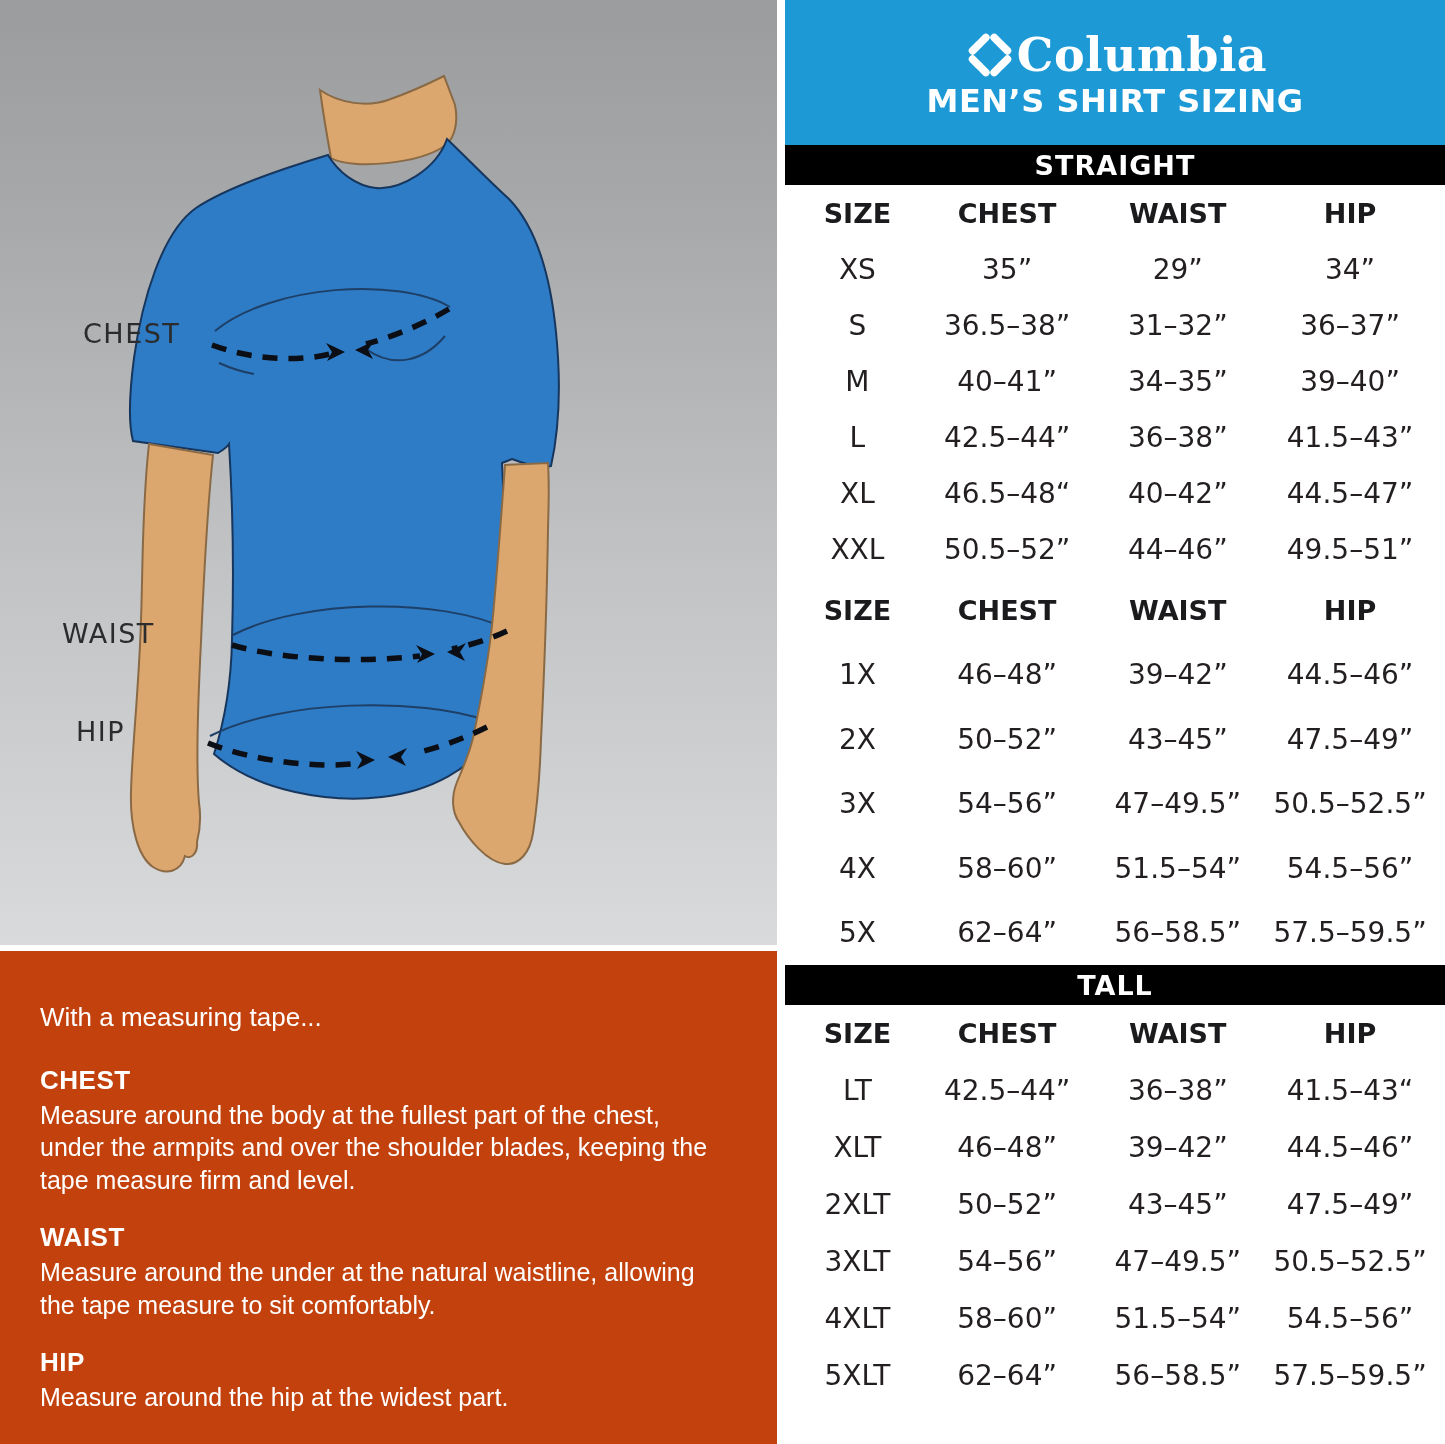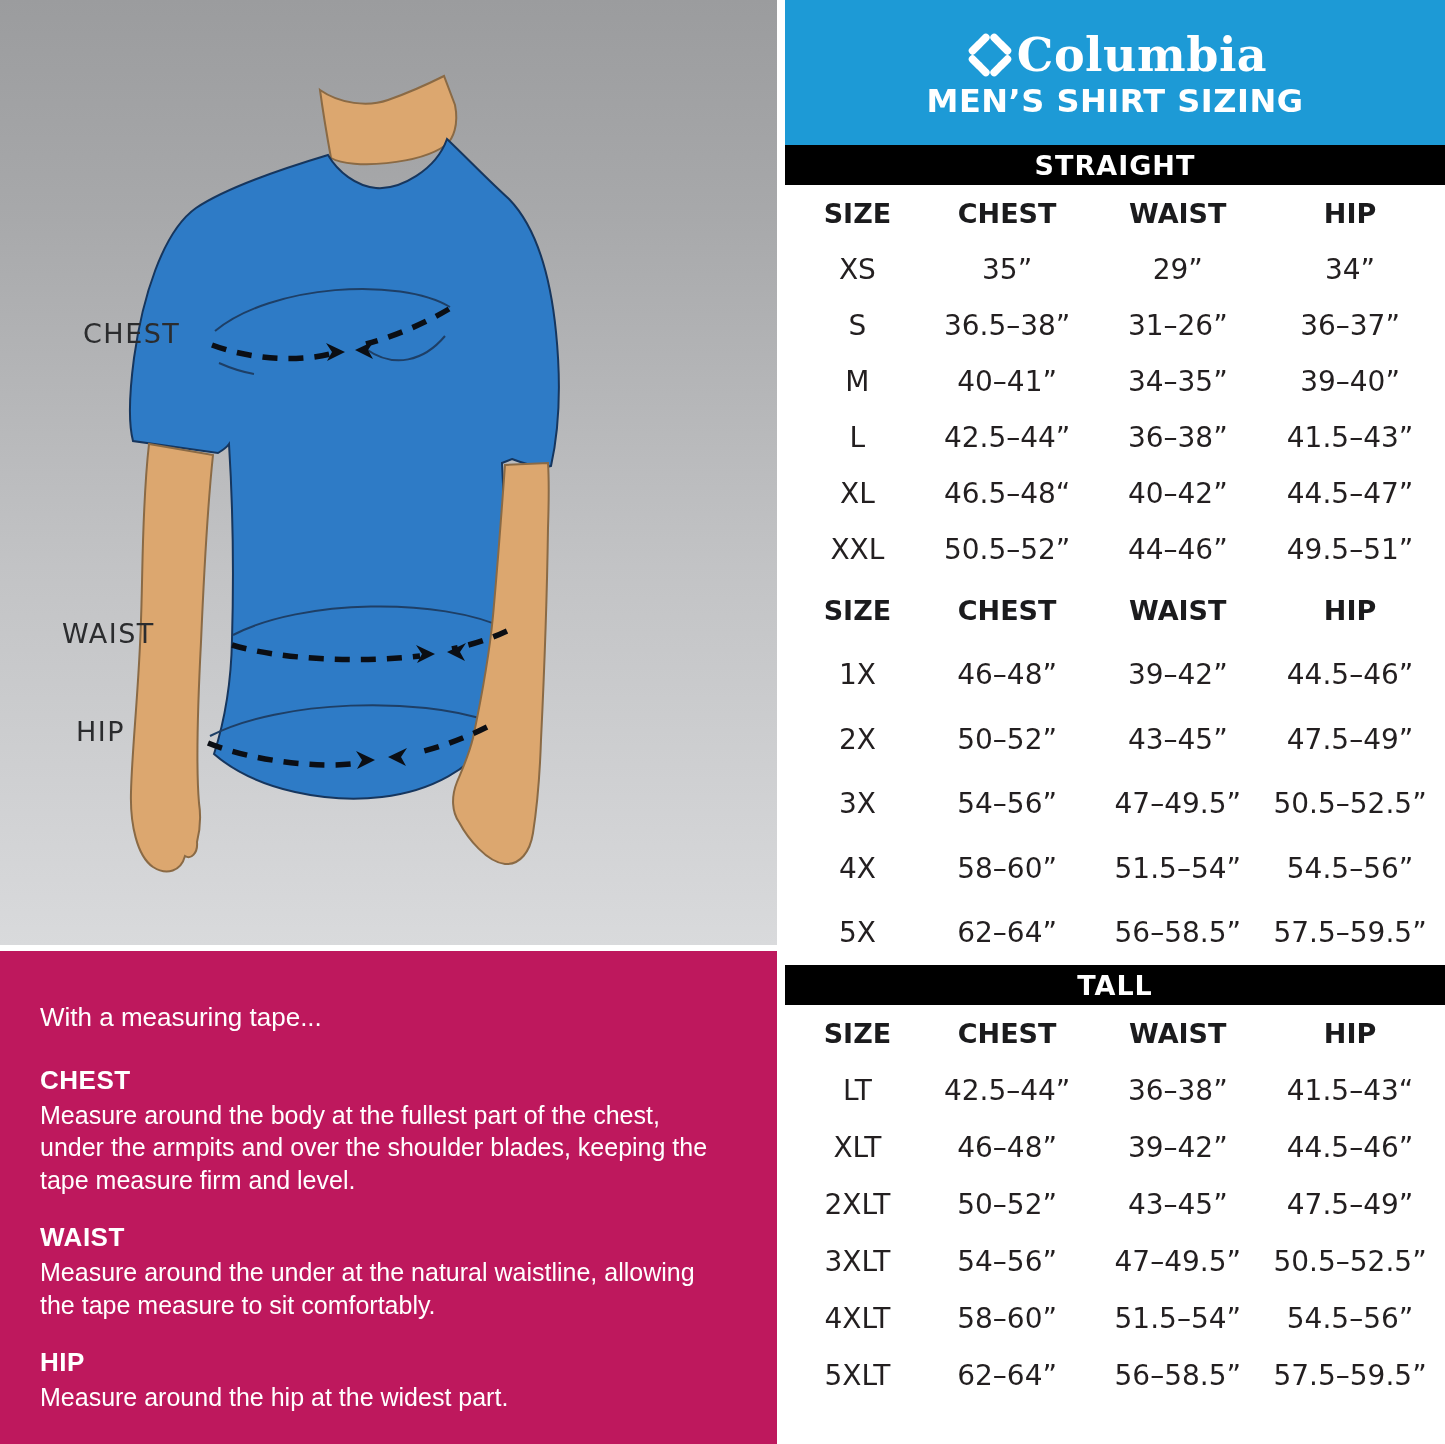--- a/index.html
+++ b/index.html
@@ -16,21 +16,21 @@
   .meas-label{
     position:absolute;font-family:"DejaVu Sans",sans-serif;font-weight:400;
     font-size:27px;letter-spacing:1.5px;color:#2b2c2e;
   }
   .lbl-chest{left:83px;top:318px;}
   .lbl-waist{left:62px;top:618px;}
   .lbl-hip{left:76px;top:716px;}
   
   .instr{
     position:absolute;left:0;top:951px;width:777px;height:493px;
-    background:#be185d;color:#ffffff;box-sizing:border-box;
+    background:#c2410c;color:#ffffff;box-sizing:border-box;
     padding:50px 68px 0 40px;
   }
   .instr .intro{font-size:26px;margin:0 0 30px 0;}
   .instr h4{font-size:26px;font-weight:700;margin:0 0 3px 0;letter-spacing:0.5px;}
   .instr p{font-size:25px;line-height:1.3;margin:0 0 26px 0;}
   
   .right{
     position:absolute;left:785px;top:0;width:660px;height:1444px;background:#ffffff;
   }
   .brand{
@@ -146,21 +146,21 @@
     </div>
     <div class="trow">
         <span class="cell">XS</span>
         <span class="cell">35”</span>
         <span class="cell">29”</span>
         <span class="cell">34”</span>
       </div>
       <div class="trow">
         <span class="cell">S</span>
         <span class="cell">36.5–38”</span>
-        <span class="cell">31–26”</span>
+        <span class="cell">31–32”</span>
         <span class="cell">36–37”</span>
       </div>
       <div class="trow">
         <span class="cell">M</span>
         <span class="cell">40–41”</span>
         <span class="cell">34–35”</span>
         <span class="cell">39–40”</span>
       </div>
       <div class="trow">
         <span class="cell">L</span>

